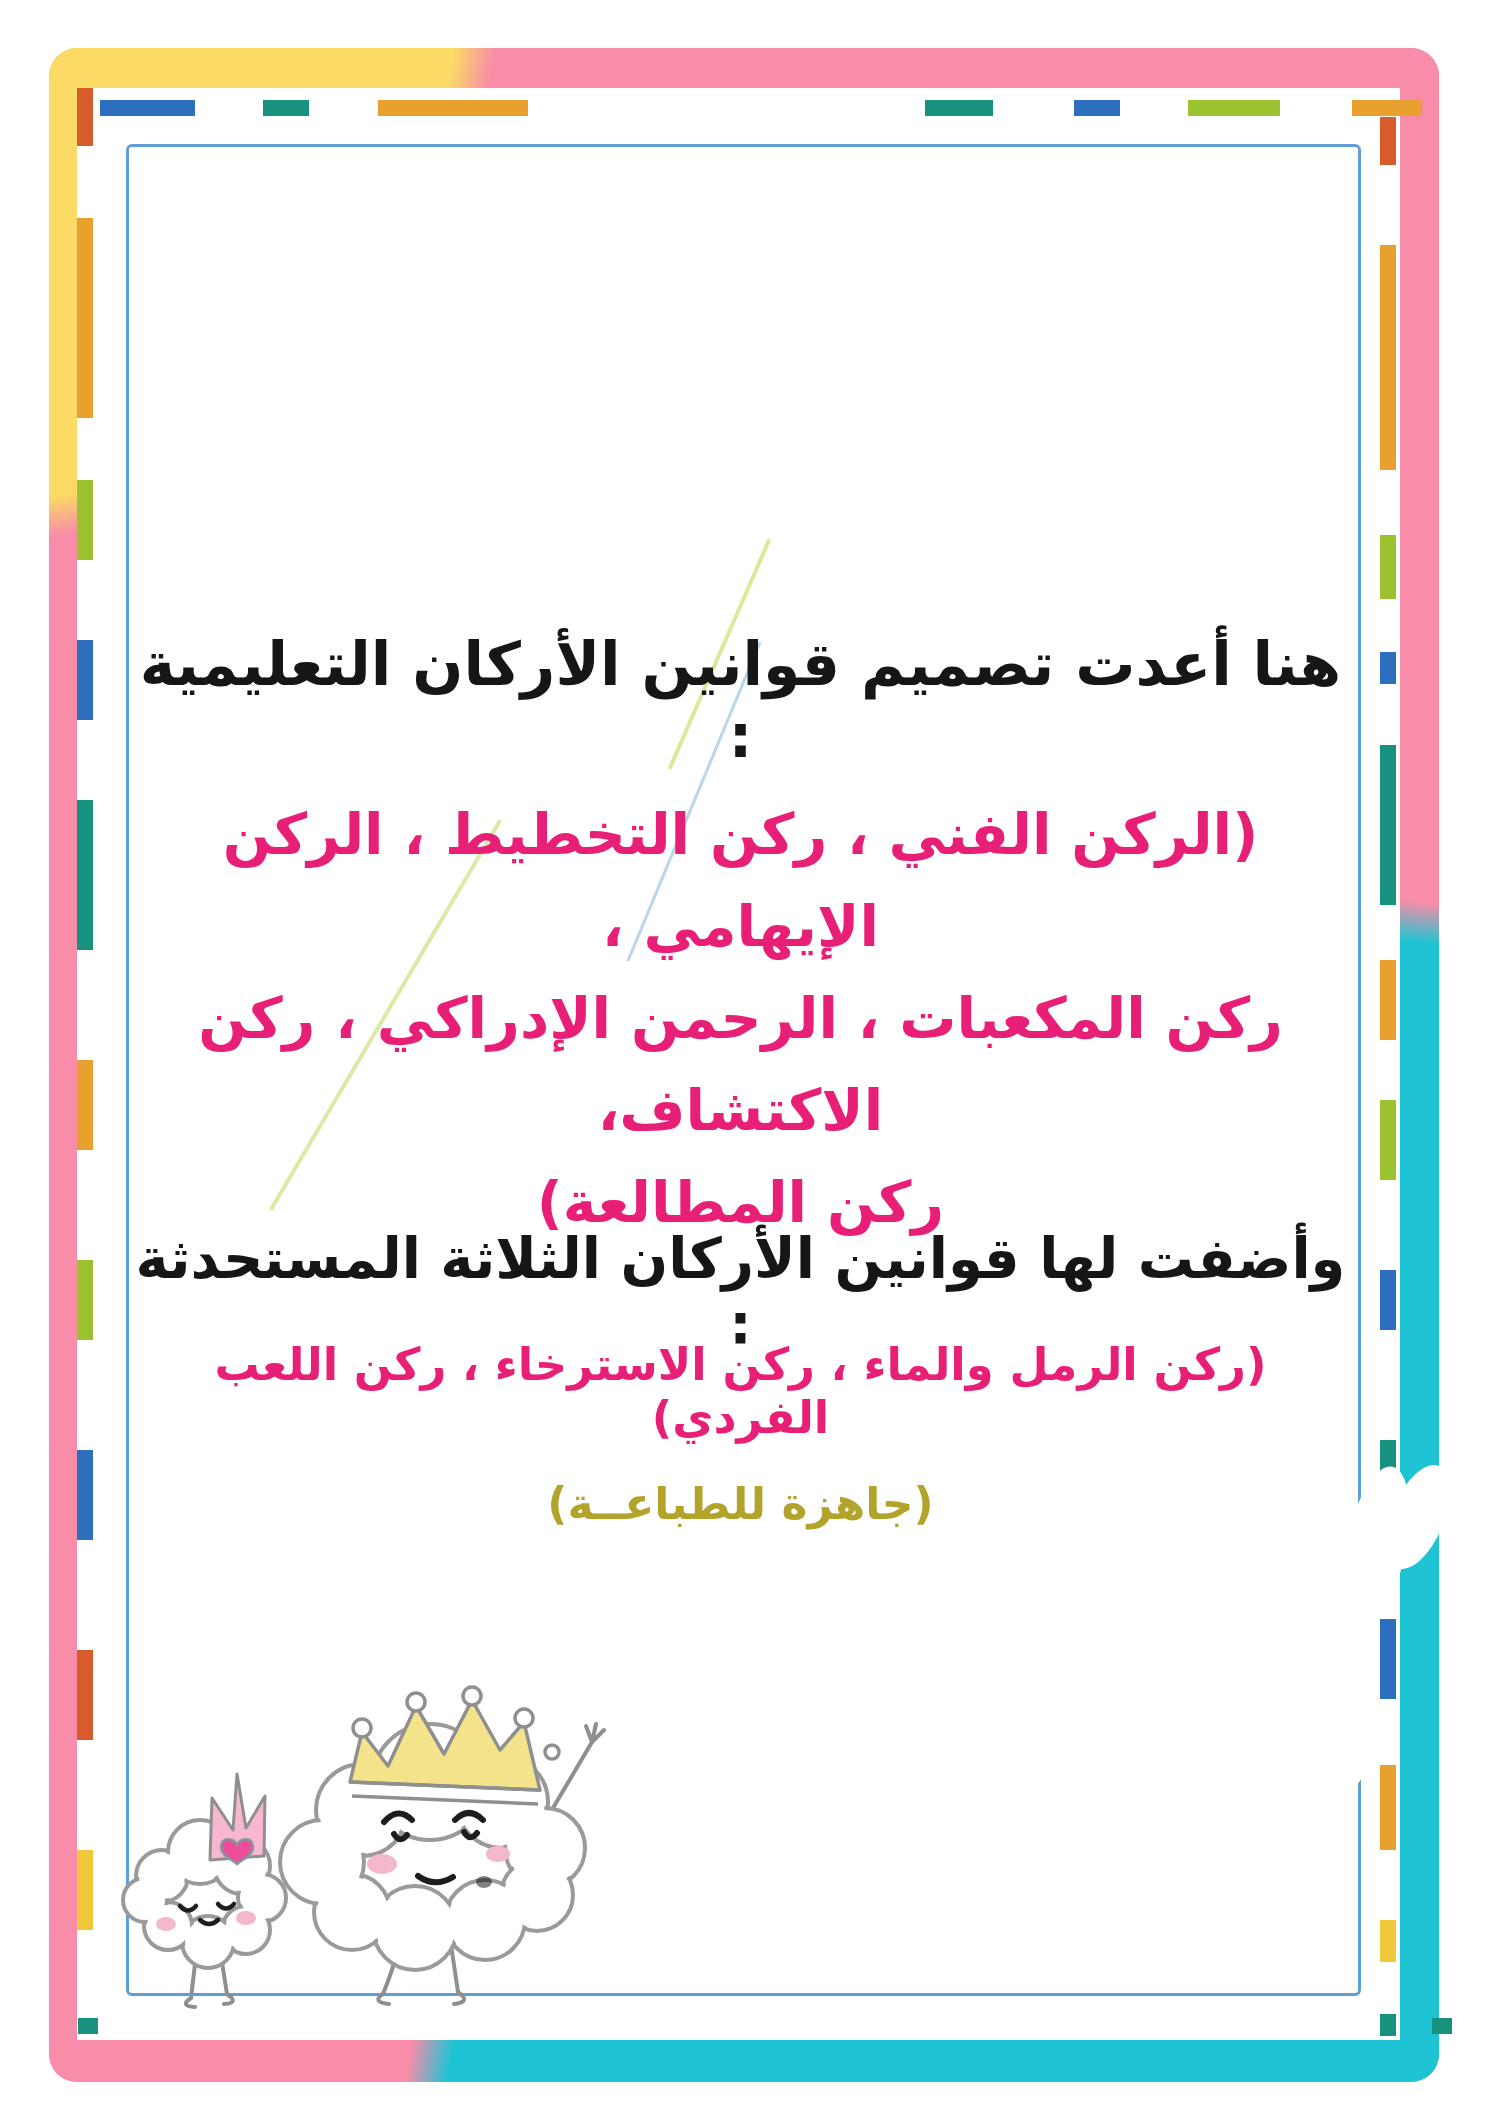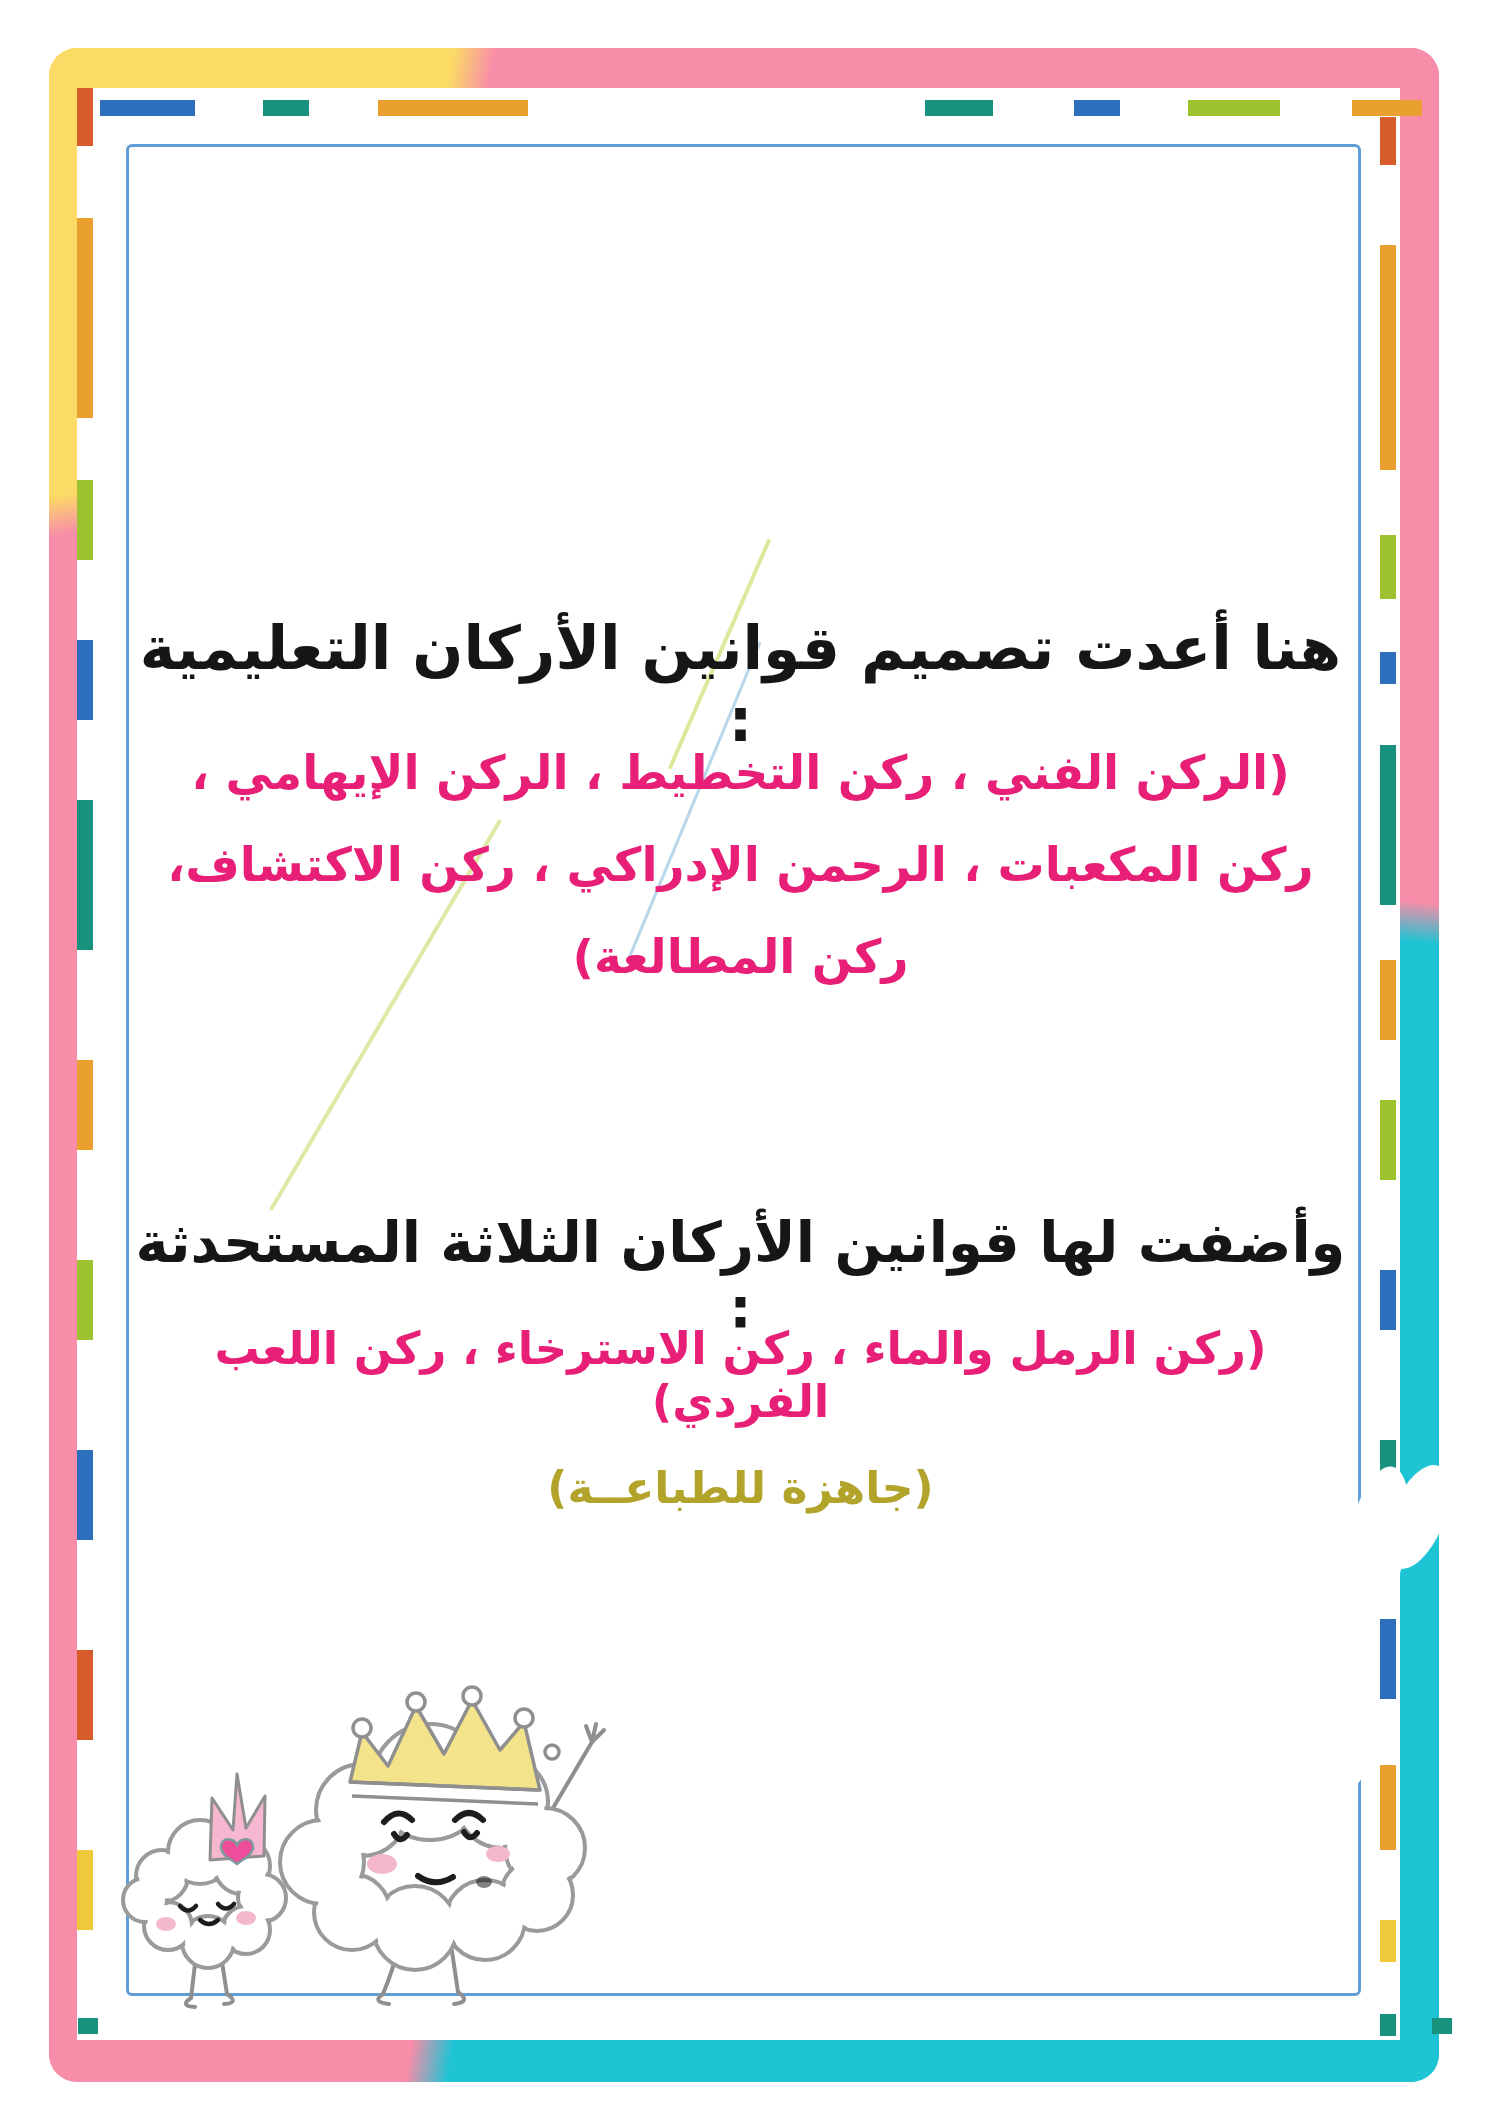--- a/index.html
+++ b/index.html
@@ -24,23 +24,23 @@
   .decor-line{position:absolute;border-radius:3px;}
   #line-green-1{left:594px;top:652px;width:251px;height:4px;background:#dce99c;transform:rotate(-66.5deg);}
   #line-green-2{left:159px;top:1013px;width:453px;height:4px;background:#dde9a4;transform:rotate(-59.5deg);}
   #line-blue-1{left:521px;top:800px;width:346px;height:3px;background:#b9d7ea;transform:rotate(-67.5deg);}
   
   .swoosh{position:absolute;background:#ffffff;border-radius:50%;}
   #swoosh-1{left:1345px;top:1465px;width:60px;height:170px;transform:rotate(12deg);}
   #swoosh-2{left:1340px;top:1600px;width:38px;height:185px;transform:rotate(3deg);}
   #swoosh-3{left:1392px;top:1462px;width:52px;height:110px;transform:rotate(22deg);}
   
-  .txt{position:absolute;left:126px;width:1229px;text-align:center;direction:rtl;}
+  .txt{position:absolute;left:126px;width:1229px;text-align:center;direction:rtl;margin-top:16px;}
   #heading-1{top:612px;font-size:60px;font-weight:bold;color:var(--text-black);line-height:1.2;}
-  #corner-list{top:727px;font-size:47px;font-weight:bold;color:var(--text-pink);line-height:92px;text-align:center;}
+  #corner-list{top:772px;font-size:57px;font-weight:bold;color:var(--text-pink);line-height:92px;text-align:center;}
   #heading-2{top:1210px;font-size:56px;font-weight:bold;color:var(--text-black);}
   #new-corners{top:1322px;font-size:45px;font-weight:bold;color:var(--text-pink);}
   #ready-note{top:1462px;font-size:44px;font-weight:bold;color:var(--text-olive);}
   #signature{position:absolute;left:135px;top:1996px;font-size:35px;font-weight:bold;
              color:#111;direction:rtl;white-space:nowrap;}
   
   #clouds{position:absolute;left:100px;top:1680px;width:520px;height:330px;}
 </style>
 </head>
 <body>

